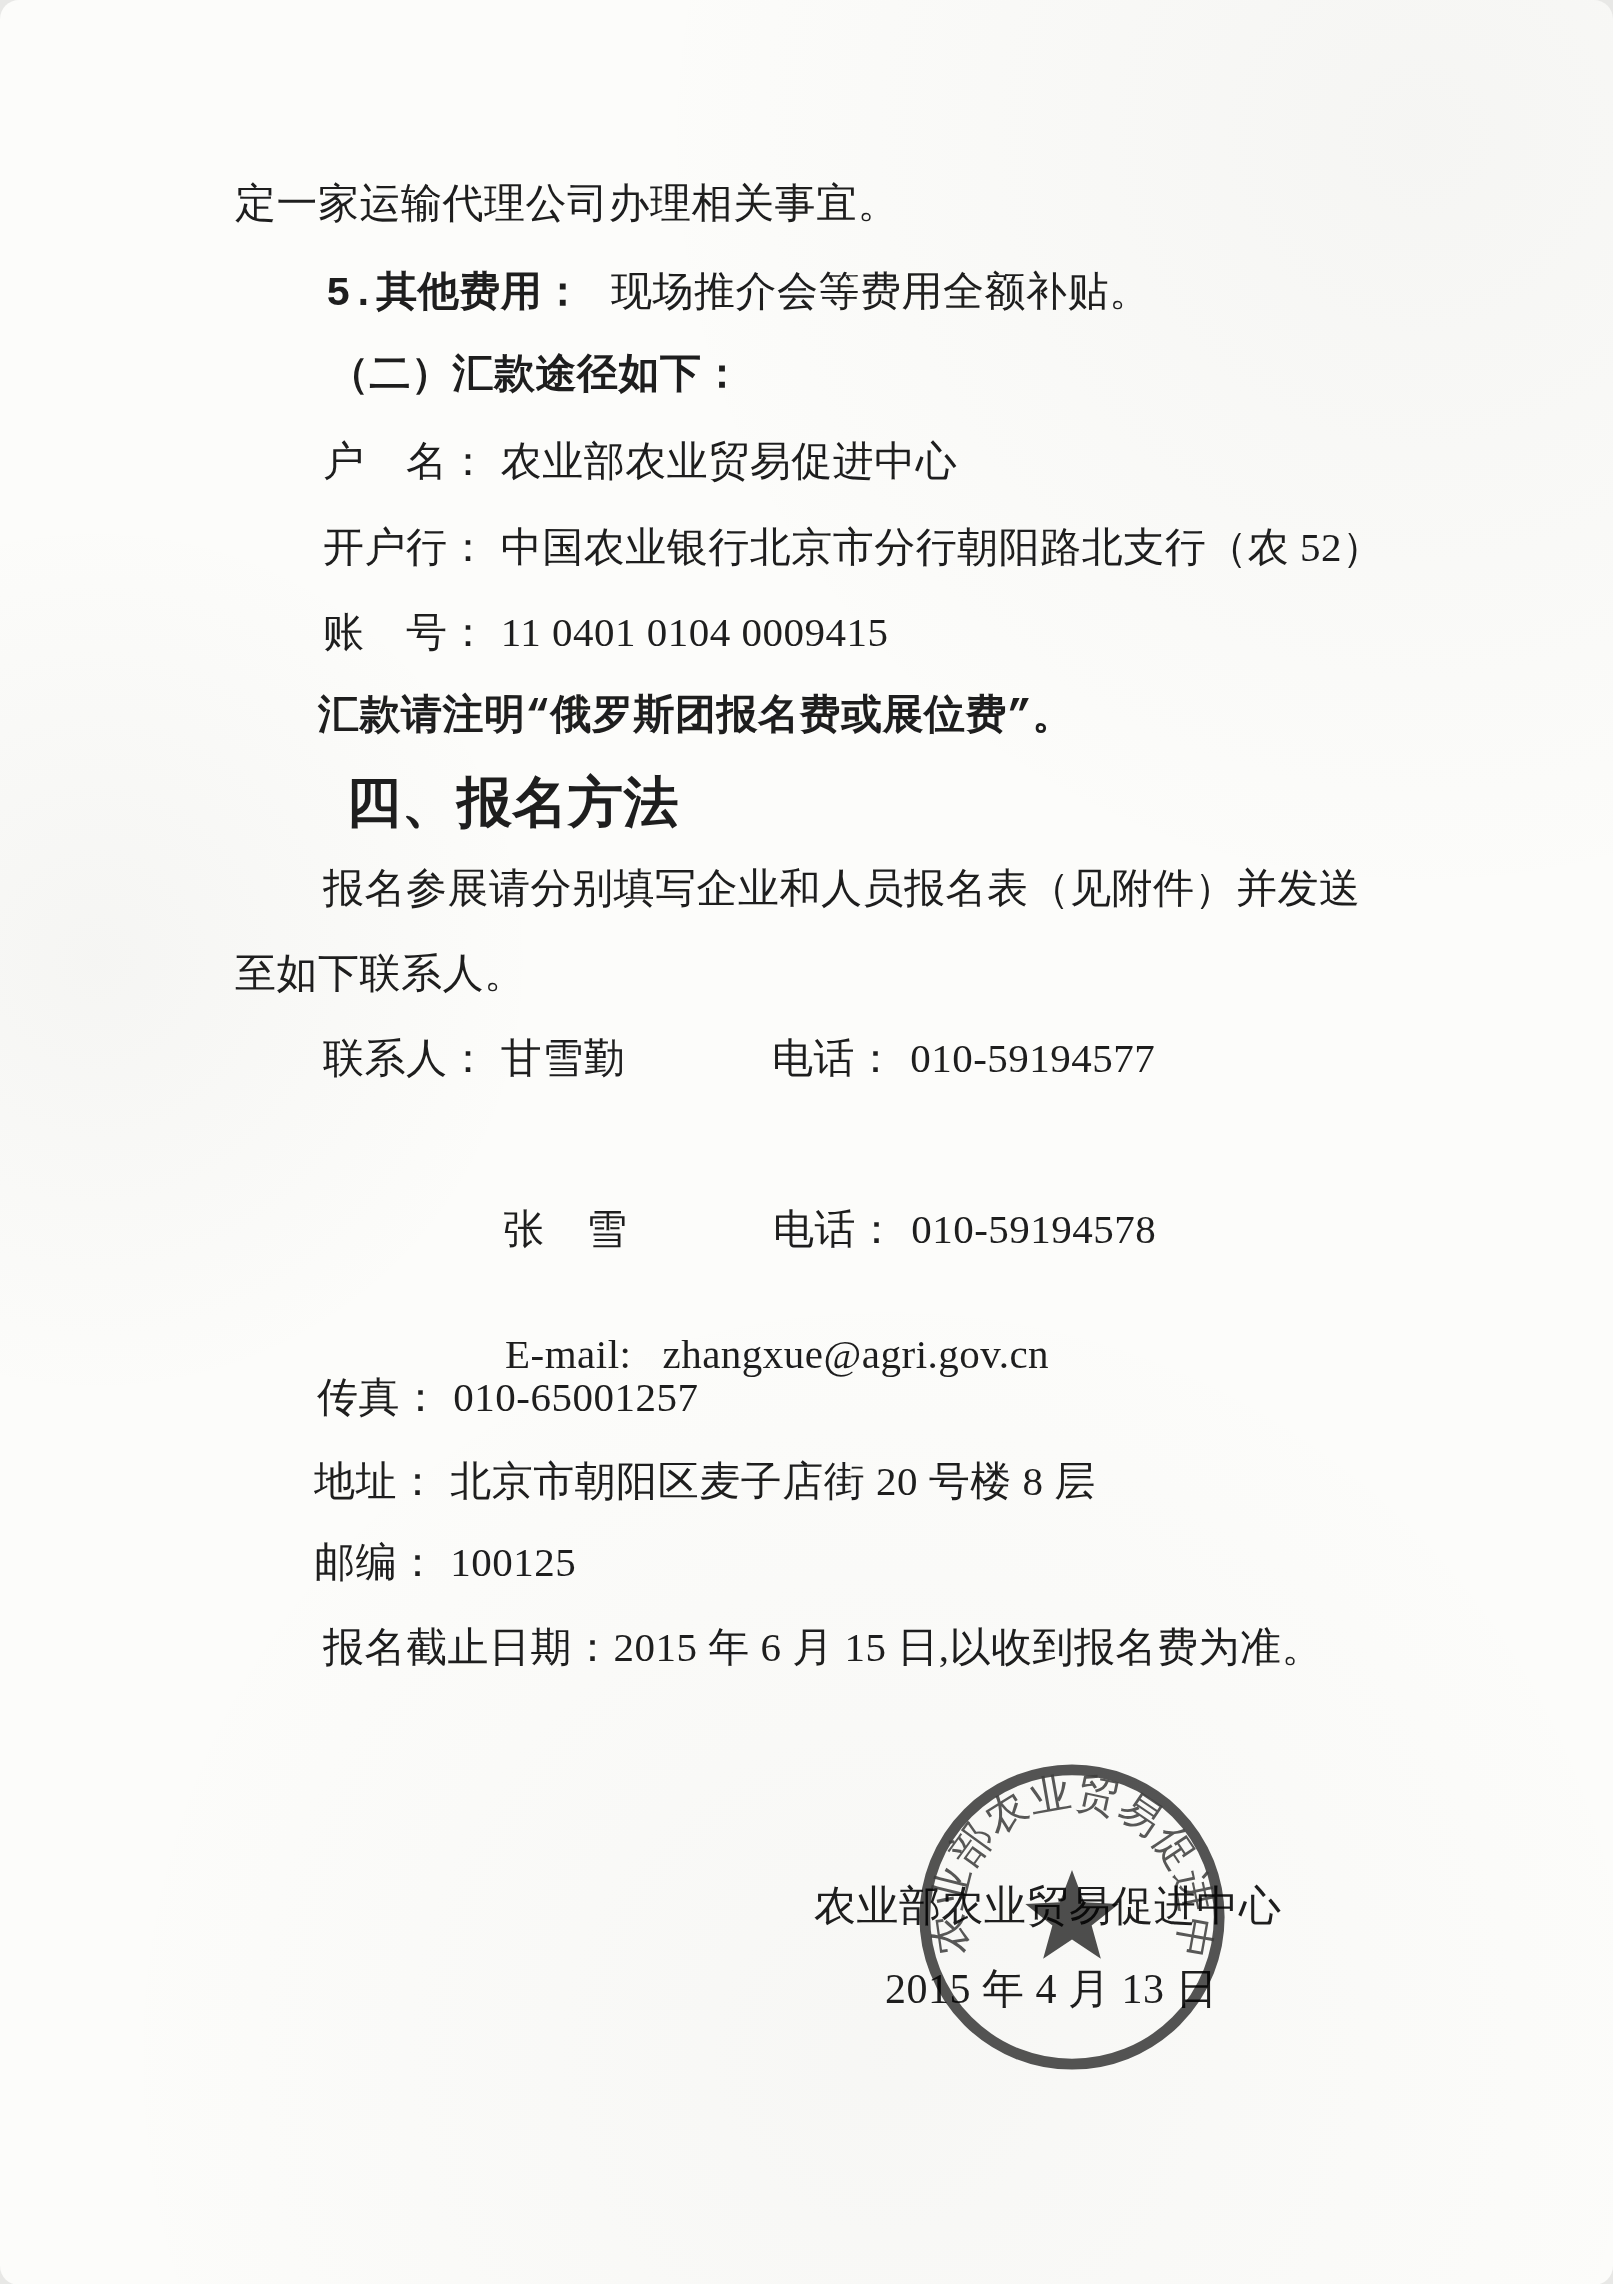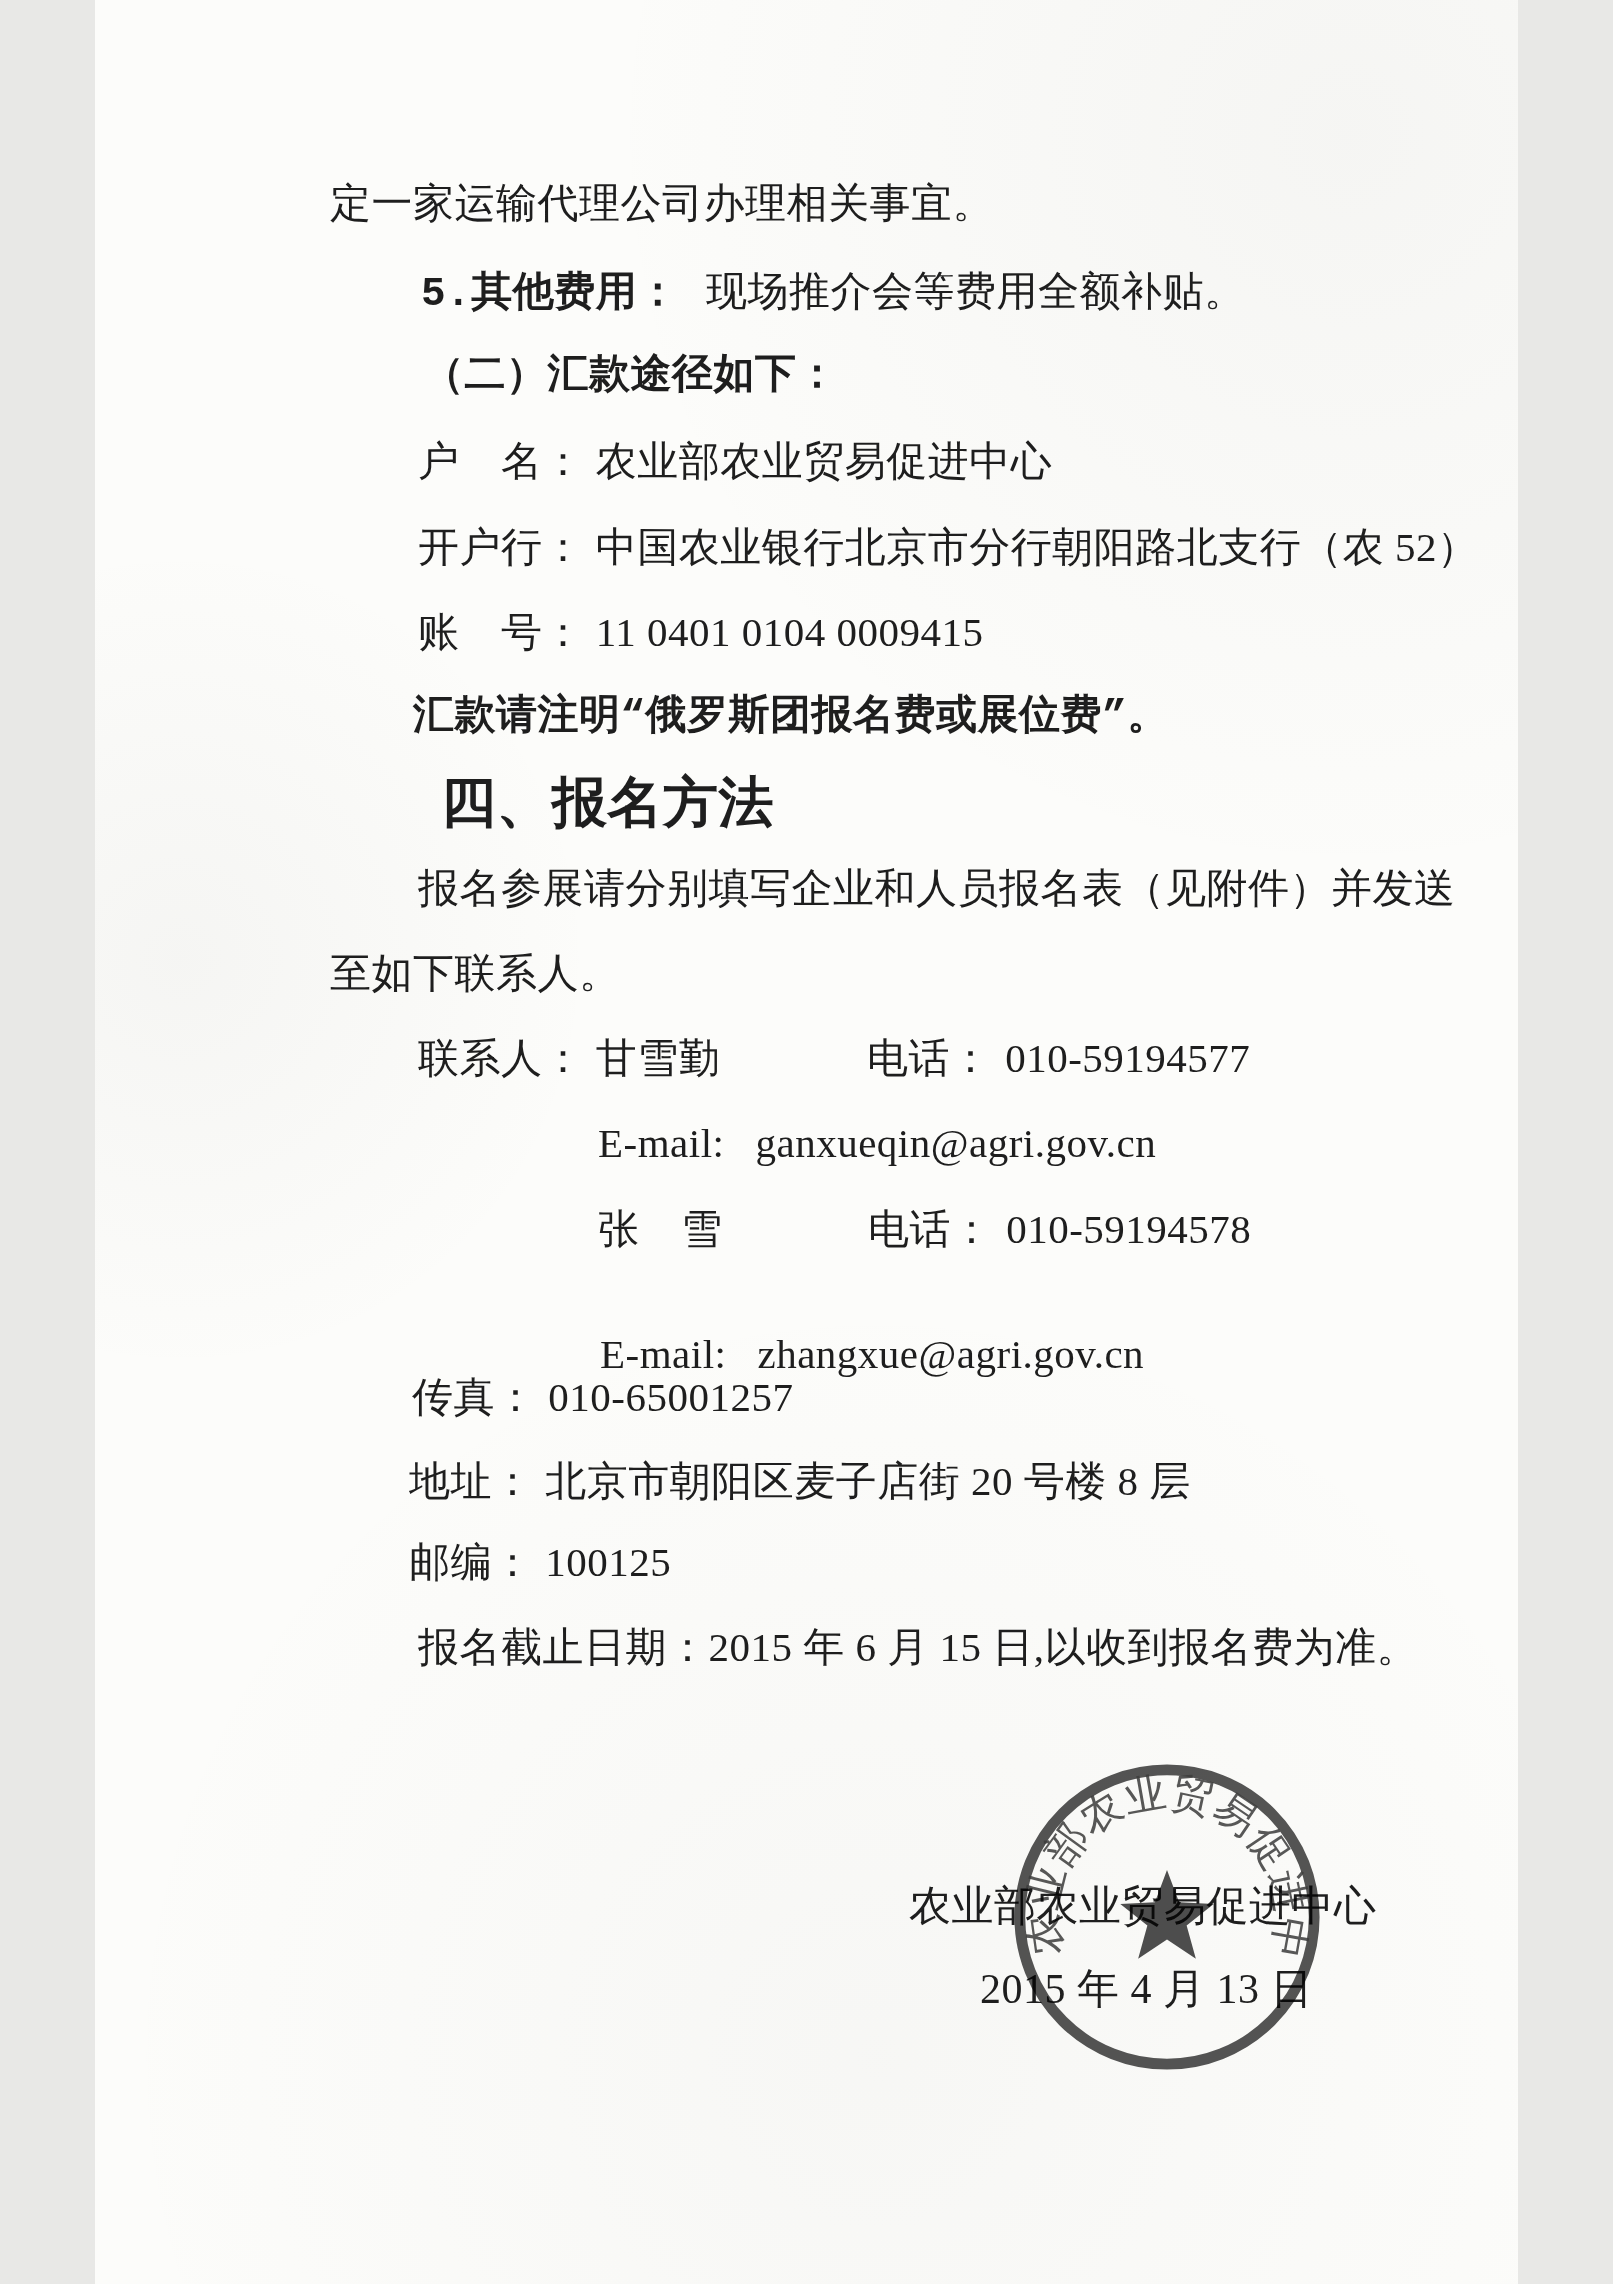--- a/index.html
+++ b/index.html
@@ -1,27 +1,28 @@
 <!DOCTYPE html>
 <html><head>
 <meta charset="utf-8">
 <style>
   html,body{margin:0;padding:0;background:#e8e8e6;}
   #page{
     position:relative;
-    width:1423px;height:2285px;
+    width:1613px;height:2285px;
     margin:0 auto;
     background:
       radial-gradient(circle at 88% 6%, rgba(120,120,115,0.05), transparent 30%),
       radial-gradient(circle at 6% 42%, rgba(120,120,115,0.05), transparent 22%),
       radial-gradient(circle at 55% 90%, rgba(120,120,115,0.04), transparent 35%),
       #fcfcfa;
     overflow:hidden;
     font-family:"Liberation Serif","DejaVu Serif",serif;
     color:#1e1e1e;
+    border-radius:19px;
   }
   .line{
     position:absolute;
     font-size:41px;
     line-height:59px;
     white-space:nowrap;
     letter-spacing:0.5px;
   }
   .bold{font-weight:bold;font-family:Liberation Mono, monospace;}
   .heiti{font-family:"Liberation Sans","DejaVu Sans",sans-serif;font-weight:bold;}
@@ -100,23 +101,20 @@
 
   <div class="line" id="l10">至如下联系人。</div>
 
   <div class="line" id="l11">
     <span>联系人：</span><span class="gap-sm">甘雪勤</span>
     <span class="phone-block">
       <span>电话：</span><span class="phone-num">010-59194577</span>
     </span>
   </div>
 
-  <div class="line" id="l12">
-    <span>E-mail:</span><span class="gap-email">ganxueqin@agri.gov.cn</span>
-  </div>
 
   <div class="line" id="l13">
     <span>张　雪</span>
     <span class="phone-block">
       <span>电话：</span><span class="phone-num">010-59194578</span>
     </span>
   </div>
 
   <div class="line" id="l14">
     <span>E-mail:</span><span class="gap-email">zhangxue@agri.gov.cn</span>

